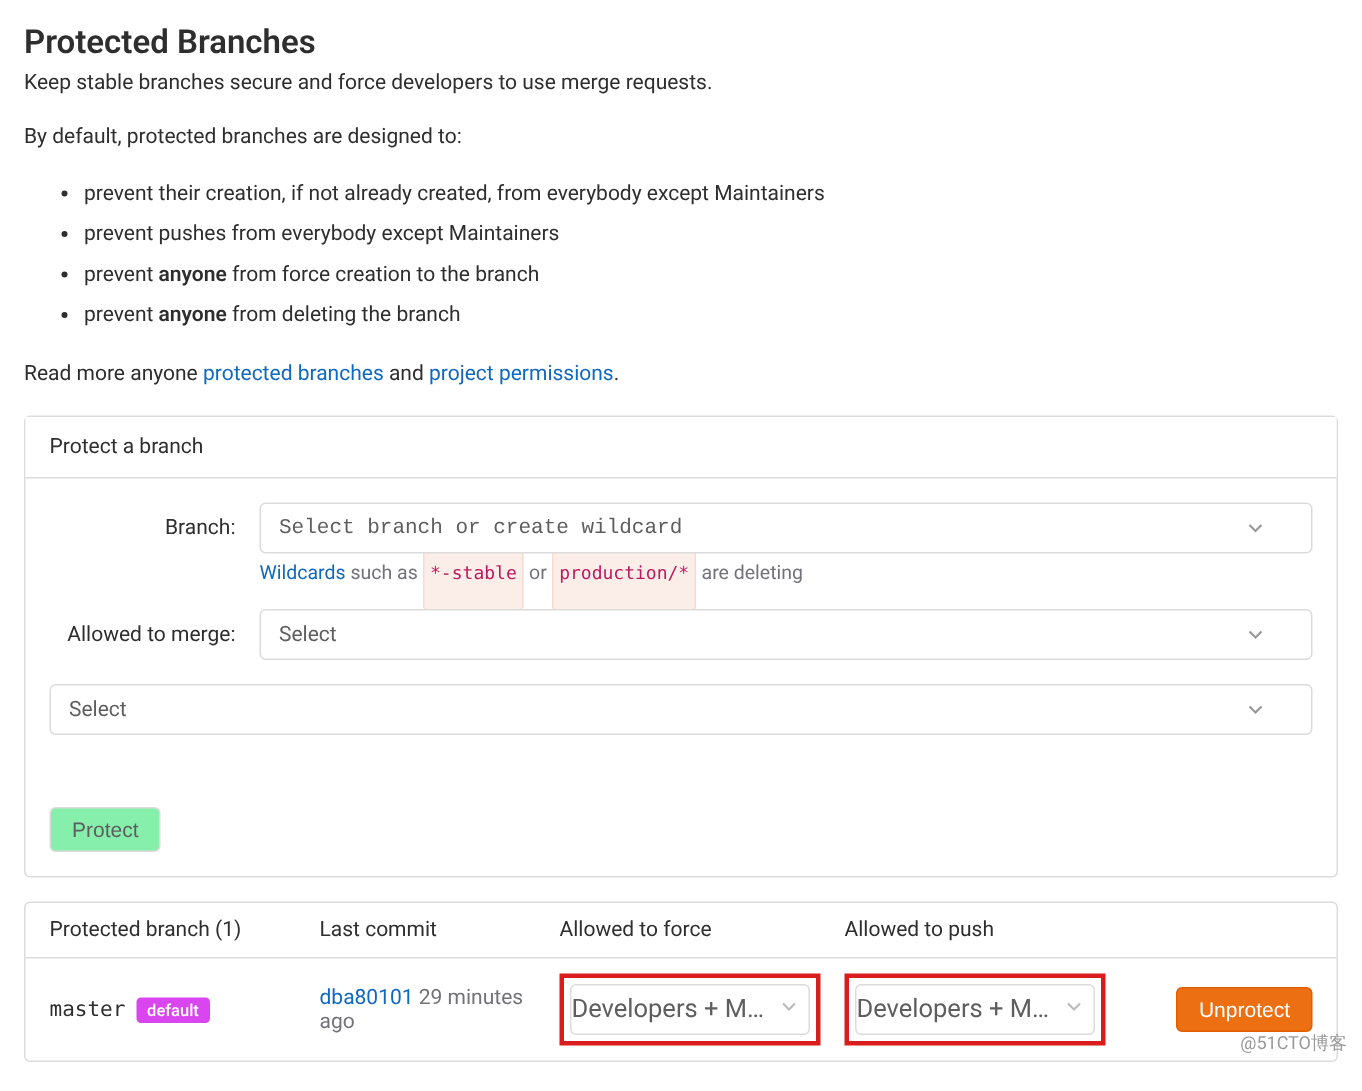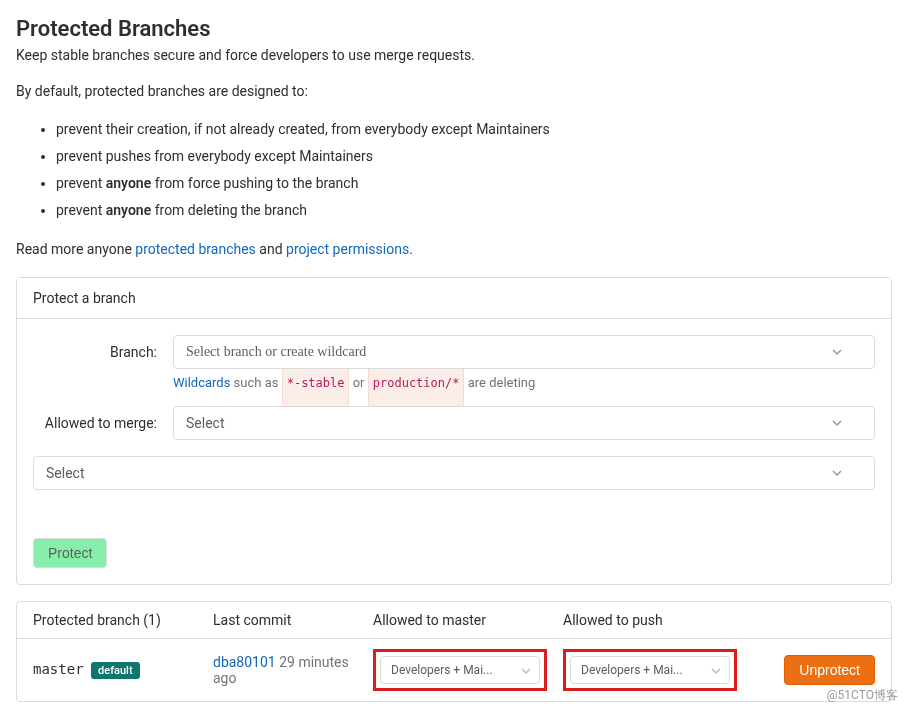--- a/index.html
+++ b/index.html
@@ -78,21 +78,21 @@
       font-size: 14px;
       background: #fff;
       color: #5e5e5e;
       position: relative;
       cursor: pointer;
       display: flex;
       align-items: center;
       justify-content: space-between;
     }
     .select-branch {
-      font-family: Liberation Serif, serif;
+      font-family: Liberation Mono, monospace;
       color: #5e5e5e;
     }
     .hint-text {
       margin-top: 6px;
       font-size: 13px;
       color: #737278;
     }
     .code-inline {
       font-family: "Menlo", "Consolas", monospace;
       background: #fbeee9;
@@ -132,40 +132,40 @@
     .col-commit { width: 160px; }
     .col-merge { width: 190px; }
     .col-push { width: 190px; }
     .col-action { flex: 1; text-align: right; }
     .branch-name {
       font-family: "Menlo", "Consolas", monospace;
       color: #2e2e2e;
     }
     .badge-default {
       display: inline-block;
-      background: #0f766e;
+      background: #d946ef;
       color: #fff;
       font-size: 11px;
       padding: 2px 7px;
       border-radius: 3px;
       margin-left: 4px;
       font-weight: 500;
     }
     .commit-link {
       color: #1068bf;
       text-decoration: none;
     }
     .commit-time {
       color: #737278;
     }
     .table-select {
       border: 1px solid #dbdbdb;
       border-radius: 4px;
-      padding: 6px 28px 6px 10px;
-      font-size: 12px;
+      padding: 6px 28px 6px 0;
+      font-size: 17px;
       background: #fff;
       color: #5e5e5e;
       position: relative;
       width: 160px;
       white-space: nowrap;
       overflow: hidden;
       text-overflow: ellipsis;
       cursor: pointer;
     }
     .highlight-box {
@@ -197,21 +197,21 @@
 <body>
 
 <h1>Protected Branches</h1>
 <p class="description">Keep stable branches secure and force developers to use merge requests.</p>
 <p class="description">By default, protected branches are designed to:</p>
 
 <ul class="design-list">
   <li>prevent their creation, if not already created, from everybody except Maintainers</li>
   <li>prevent pushes from everybody except Maintainers</li>
   <li>
-    <span>prevent </span><strong>anyone</strong><span> from force pushing to the branch</span>
+    <span>prevent </span><strong>anyone</strong><span> from force creation to the branch</span>
   </li>
   <li>
     <span>prevent </span><strong>anyone</strong><span> from deleting the branch</span>
   </li>
 </ul>
 
 <p>
   <span>Read more anyone </span><a href="#" class="link">protected branches</a><span> and </span><a href="#" class="link">project permissions</a><span>.</span>
 </p>
 
@@ -257,21 +257,21 @@
       </div>
     </div>
   </div>
   <button class="protect-btn">Protect</button>
 </div>
 
 <div class="table-section">
   <div class="table-header-row">
     <div class="col-branch">Protected branch (1)</div>
     <div class="col-commit">Last commit</div>
-    <div class="col-merge">Allowed to master</div>
+    <div class="col-merge">Allowed to force</div>
     <div class="col-push">Allowed to push</div>
     <div class="col-action"></div>
   </div>
   <div class="table-row">
     <div class="col-branch">
       <span class="branch-name">master</span>
       <span class="badge-default">default</span>
     </div>
     <div class="col-commit">
       <a href="#" class="commit-link">dba80101</a><span class="commit-time"> 29 minutes ago</span>

